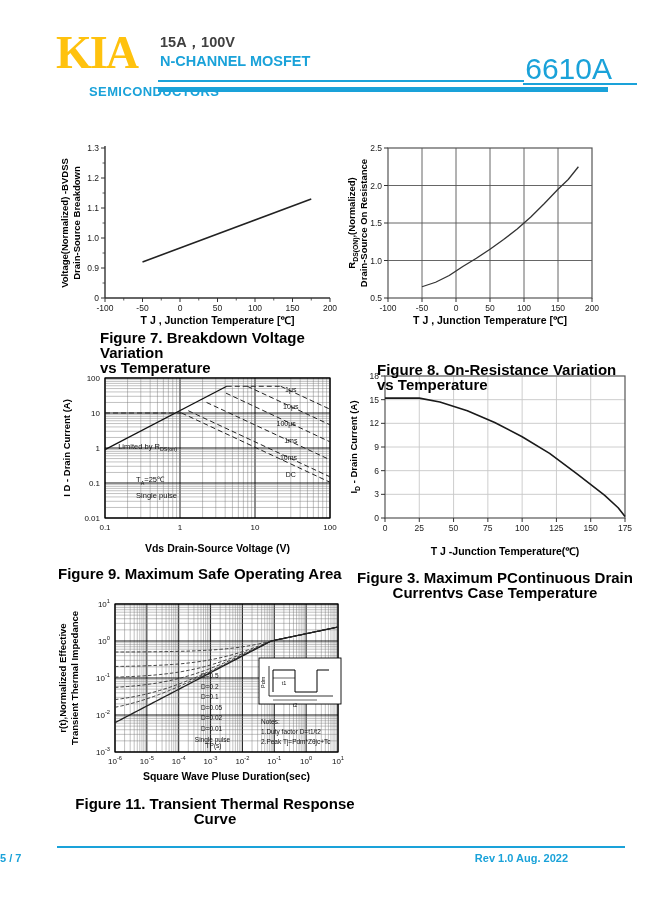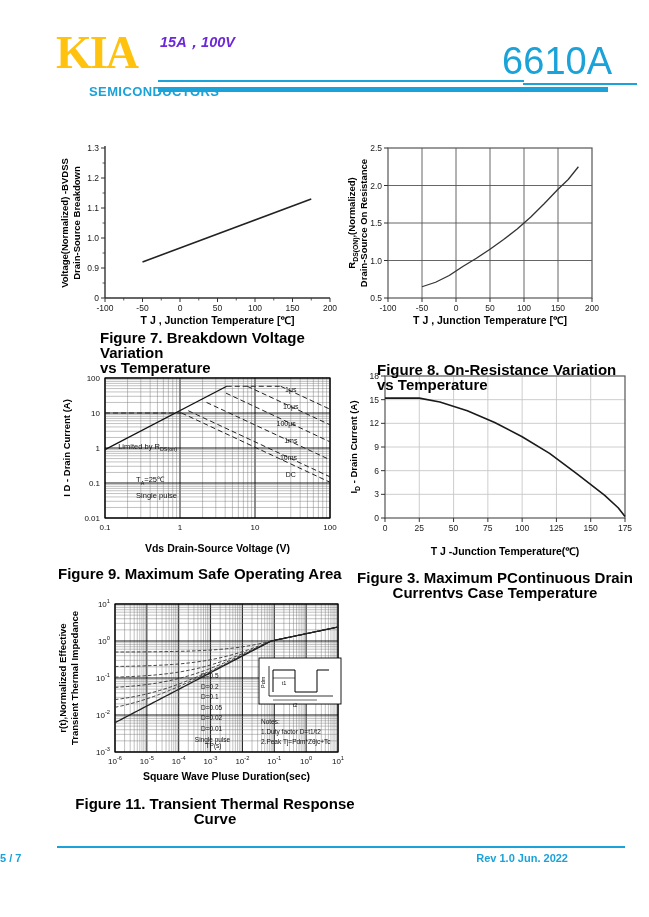--- a/index.html
+++ b/index.html
@@ -2,23 +2,23 @@
 <html><head>
 <meta charset="utf-8">
 <style>
   html,body{margin:0;padding:0;background:#fff;}
   body{width:649px;height:917px;font-family:"Liberation Sans",sans-serif;position:relative;}
   .page{position:absolute;left:0;top:0;width:649px;height:917px;background:#ffffff;overflow:hidden;}
   .abs{position:absolute;}
   
   .logo{left:56px;top:26px;font-size:46px;font-weight:800;letter-spacing:-2px;color:#ffc20e;font-family:Liberation Serif, serif;}
   .logo-sub{left:57px;top:84px;font-size:13px;font-weight:700;letter-spacing:.4px;color:#1aa2d9;margin-left:32px;}
-  .sub1{left:160px;top:33px;font-size:14.5px;font-weight:700;color:#6d28d9;font-style:italic;}
+  .sub1{left:160px;top:33px;font-size:14.5px;font-weight:700;color:#404040;}
   .sub2{left:160px;top:53px;font-size:14.5px;font-weight:700;color:#1aa2d9;}
-  .part{left:480px;top:40px;width:132px;text-align:right;font-size:38px;font-weight:400;color:#1aa2d9;}
+  .part{left:480px;top:52px;width:132px;text-align:right;font-size:30px;font-weight:400;color:#1aa2d9;}
   .hline1{left:158px;top:80px;width:366px;height:2px;background:#1aa2d9;}
   .hline2{left:523px;top:83px;width:114px;height:2px;background:#1aa2d9;}
   .hbar{left:158px;top:87px;width:450px;height:5px;background:#1aa2d9;}
   
   svg.chart{position:absolute;overflow:visible;}
   svg text{font-family:"Liberation Sans",sans-serif;}
   #fig7-svg{left:58px;top:136px;}
   #fig8-svg{left:345px;top:136px;}
   #fig9-svg{left:58px;top:366px;}
   #fig10-svg{left:345px;top:366px;}
@@ -35,20 +35,21 @@
   .frev{left:400px;top:852px;width:168px;text-align:right;font-size:11px;font-weight:700;color:#1aa2d9;}
 </style>
 </head>
 <body>
 
 <div class="page">
 
   <div class="abs logo">KIA</div>
   <div class="abs logo-sub">SEMICONDUCTORS</div>
   <div class="abs sub1">15A，100V</div>
+  <div class="abs sub2">N-CHANNEL MOSFET</div>
   <div class="abs part">6610A</div>
   <div class="abs hline1"></div>
   <div class="abs hline2"></div>
   <div class="abs hbar"></div>
 
   <svg id="fig7-svg" class="chart" width="285" height="196" viewBox="0 0 285 196">
       <g>
         <line x1="47" y1="10" x2="47" y2="162" stroke="#333" stroke-width="1.4"></line>
         <line x1="47" y1="162" x2="272" y2="162" stroke="#333" stroke-width="1.4"></line>
         <line x1="47" y1="162" x2="47" y2="166" stroke="#333" stroke-width="1"></line>
@@ -443,15 +444,15 @@
   </div>
   <div class="cap cap9">Figure 9. Maximum Safe Operating Area</div>
   <div class="cap cap10">
     <span>Figure 3. Maximum  PContinuous Drain</span><br>
     <span>Currentvs Case Temperature</span>
   </div>
   <div class="cap cap11">Figure 11. Transient Thermal Response Curve</div>
 
   <div class="abs fline"></div>
   <div class="abs fpage">5 / 7</div>
-  <div class="abs frev">Rev 1.0 Jun. 2022</div>
+  <div class="abs frev">Rev 1.0 Aug. 2022</div>
 
 </div>
 
 </body></html>

